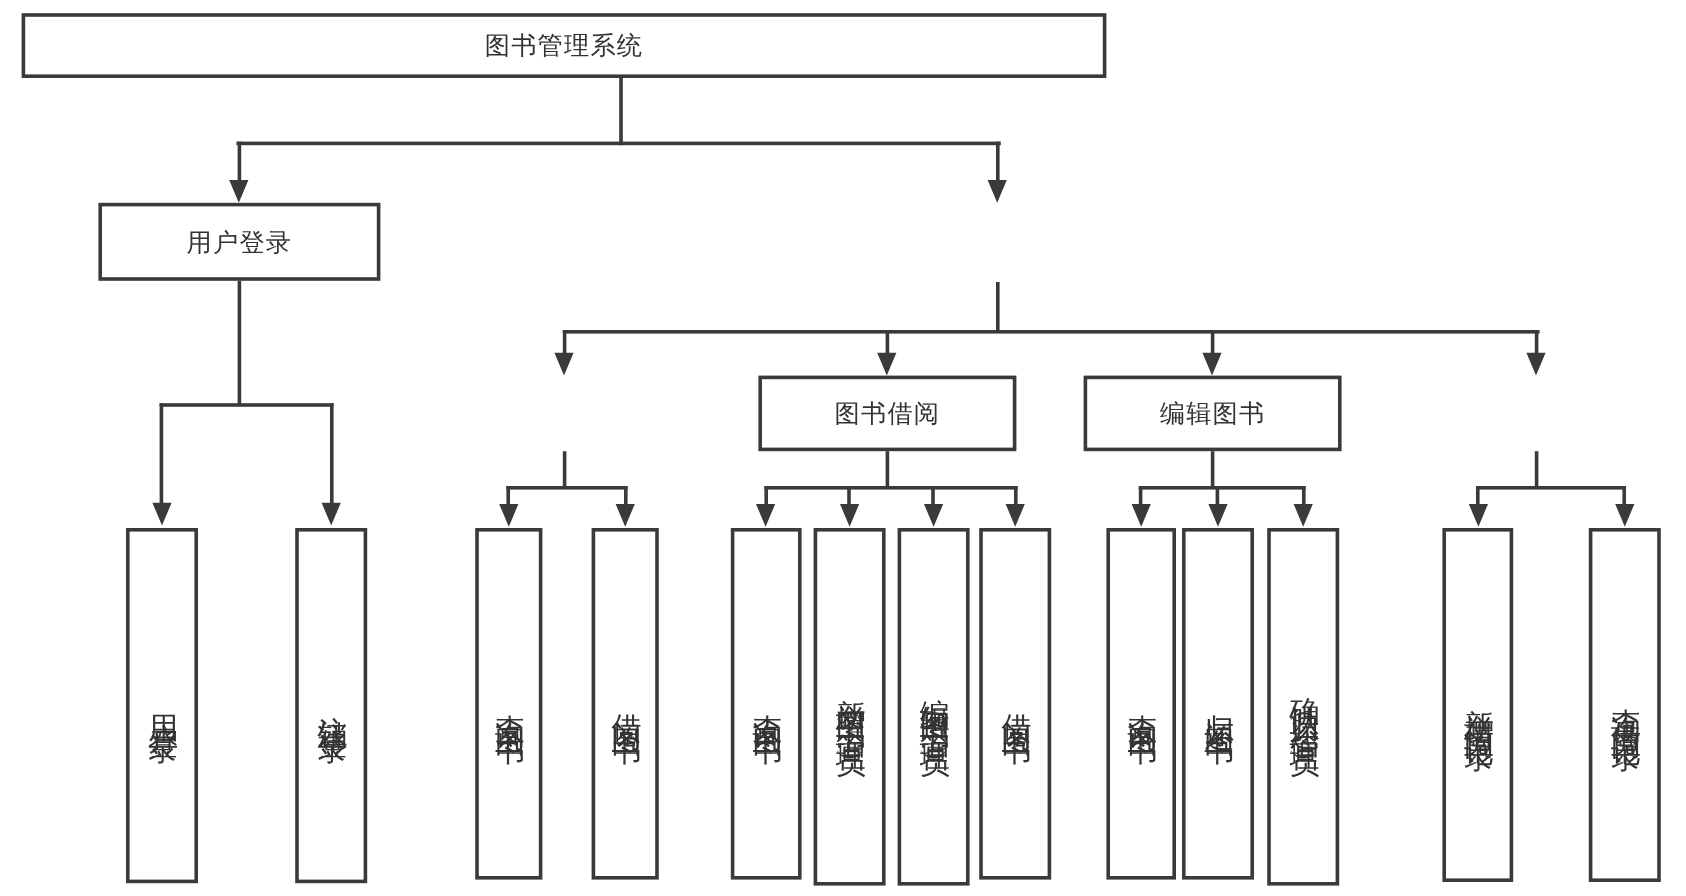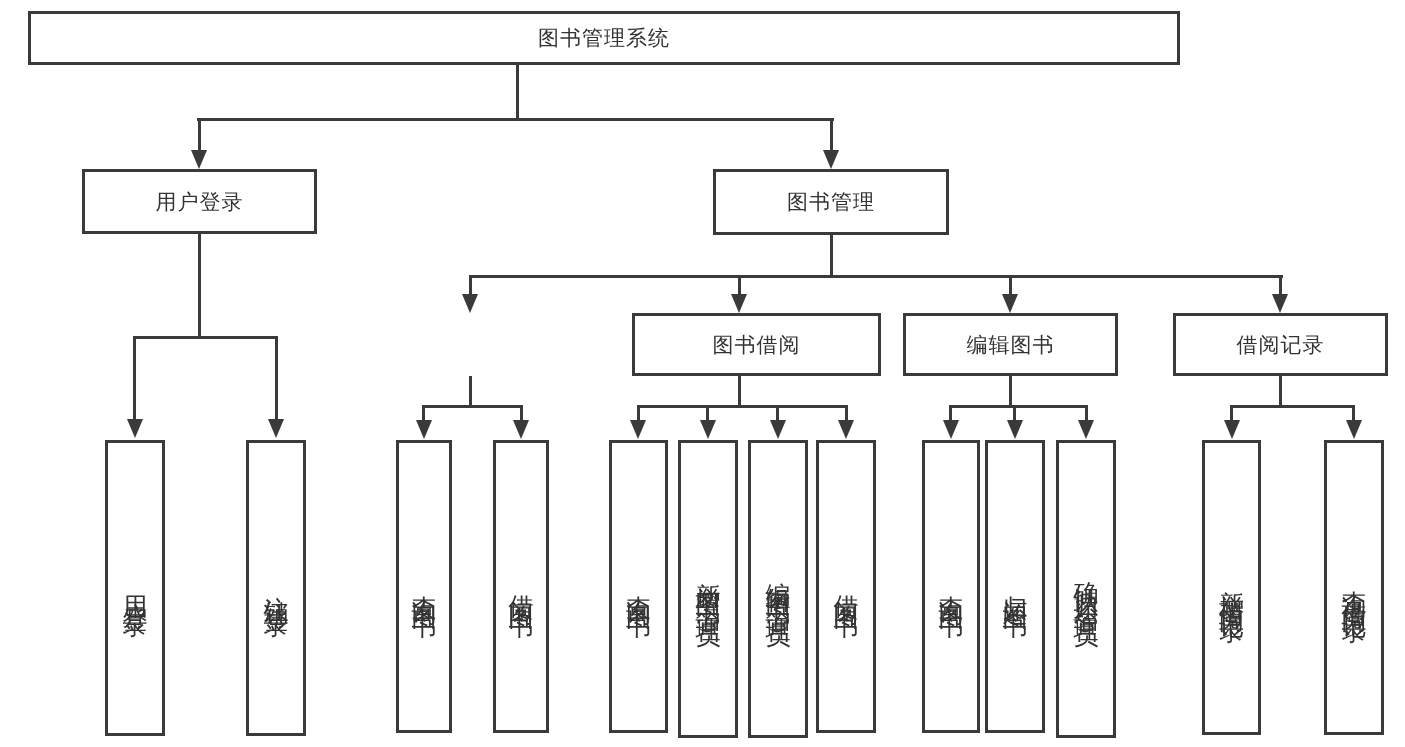--- a/index.html
+++ b/index.html
@@ -47,38 +47,35 @@
     opacity: 0.9;
     white-space: nowrap;
     z-index: 10;
   }
 </style>
 </head>
 <body>
 
 <div class="canvas">
 
-  <div class="box" style="left:28px; top:11px; width:1152px; height:54px;">
+  <div class="box" style="left:18px; top:11px; width:904px; height:54px;">
     <span class="h-label">图书管理系统</span>
   </div>
 
   <div class="line" style="left:516px; top:65px; width:3px; height:56px;"></div>
 
   <div class="line" style="left:197px; top:118px; width:637px; height:3px;"></div>
 
   <div class="line" style="left:198px; top:118px; width:3px; height:32px;"></div>
   <div class="arrow" style="left:191px; top:150px;"></div>
   <div class="line" style="left:830px; top:118px; width:3px; height:32px;"></div>
   <div class="arrow" style="left:823px; top:150px;"></div>
 
   <div class="box" style="left:82px; top:169px; width:235px; height:65px;">
     <span class="h-label">用户登录</span>
-  </div>
-  <div class="box" style="left:713px; top:169px; width:236px; height:66px;">
-    <span class="h-label">图书管理</span>
   </div>
 
   <div class="line" style="left:198px; top:234px; width:3px; height:104px;"></div>
   <div class="line" style="left:133px; top:336px; width:145px; height:3px;"></div>
   <div class="line" style="left:133px; top:336px; width:3px; height:84px;"></div>
   <div class="arrow" style="left:127px; top:419px;"></div>
   <div class="line" style="left:275px; top:336px; width:3px; height:84px;"></div>
   <div class="arrow" style="left:268px; top:419px;"></div>
 
   <div class="line" style="left:830px; top:235px; width:3px; height:42px;"></div>
@@ -86,28 +83,25 @@
 
   <div class="line" style="left:469px; top:275px; width:3px; height:20px;"></div>
   <div class="arrow" style="left:462px; top:294px;"></div>
   <div class="line" style="left:738px; top:275px; width:3px; height:20px;"></div>
   <div class="arrow" style="left:731px; top:294px;"></div>
   <div class="line" style="left:1009px; top:275px; width:3px; height:20px;"></div>
   <div class="arrow" style="left:1002px; top:294px;"></div>
   <div class="line" style="left:1279px; top:275px; width:3px; height:20px;"></div>
   <div class="arrow" style="left:1272px; top:294px;"></div>
 
-  <div class="box" style="left:632px; top:313px; width:249px; height:63px;">
+  <div class="box" style="left:632px; top:313px; width:215px; height:63px;">
     <span class="h-label">图书借阅</span>
   </div>
   <div class="box" style="left:903px; top:313px; width:215px; height:63px;">
     <span class="h-label">编辑图书</span>
-  </div>
-  <div class="box" style="left:1173px; top:313px; width:215px; height:63px;">
-    <span class="h-label">借阅记录</span>
   </div>
 
   <div class="line" style="left:469px; top:376px; width:3px; height:31px;"></div>
   <div class="line" style="left:422px; top:405px; width:101px; height:3px;"></div>
   <div class="line" style="left:422px; top:405px; width:3px; height:16px;"></div>
   <div class="arrow" style="left:416px; top:420px;"></div>
   <div class="line" style="left:520px; top:405px; width:3px; height:16px;"></div>
   <div class="arrow" style="left:513px; top:420px;"></div>
 
   <div class="line" style="left:738px; top:376px; width:3px; height:31px;"></div>

